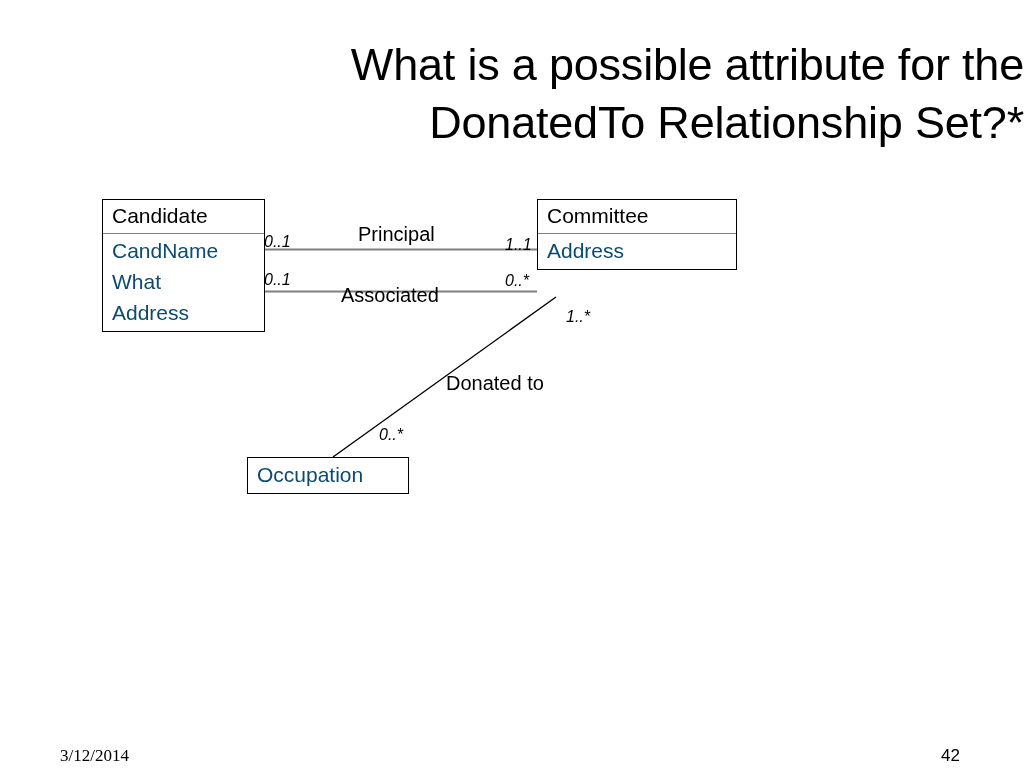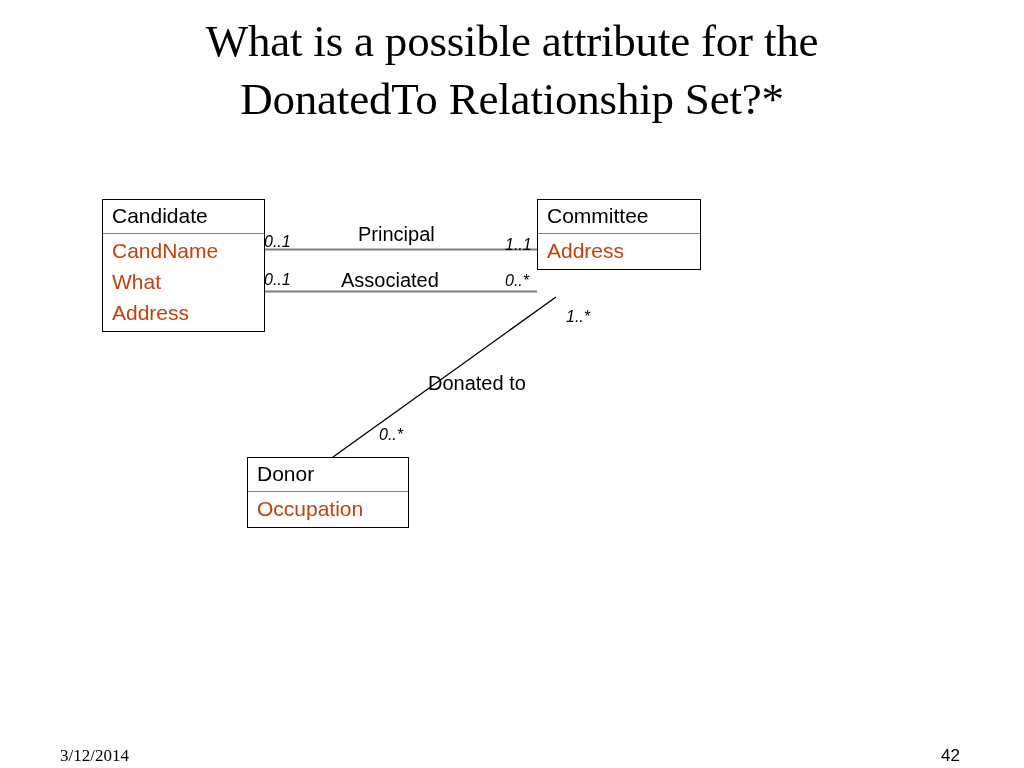--- a/index.html
+++ b/index.html
@@ -13,24 +13,24 @@
     position: relative;
     overflow: hidden;
     font-family: "Liberation Sans", sans-serif;
     color: #000000;
   }
 
   
   #slide-title {
     position: absolute;
     left: 0;
-    top: 12px;
+    top: 36px;
     width: 1024px;
-    text-align: center;
-    font-family: Liberation Serif, serif;
+    text-align: right;
+    font-family: Liberation Sans, sans-serif;
     font-size: 45px;
     line-height: 58px;
     letter-spacing: -0.2px;
     color: #000000;
     white-space: pre-line;
   }
 
   
   #diagram {
     position: absolute;
@@ -65,41 +65,41 @@
     border-bottom: 1.6px solid #7f7f7f;
     white-space: nowrap;
   }
   .entity-attrs {
     padding: 1px 0 3px 9px;
   }
   .entity-attr {
     font-family: "Liberation Sans", sans-serif;
     font-size: 21px;
     line-height: 31px;
-    color: #c2410c;
+    color: #0c4a6e;
     white-space: nowrap;
   }
 
   #box-candidate  { left: 102px; top: 199px;  width: 163px; }
-  #box-committee  { left: 537px; top: 199px;  width: 164px; }
+  #box-committee  { left: 537px; top: 199px;  width: 200px; }
   #box-donor      { left: 247px; top: 457px;  width: 162px; }
 
   
   .edge-label {
     position: absolute;
     font-family: "Liberation Sans", sans-serif;
     color: #000000;
     white-space: nowrap;
   }
   .rel-name { font-size: 20px; }
   .mult     { font-size: 16px; font-style: italic; }
 
   #label-principal   { left: 358px; top: 223px; }
-  #label-associated  { left: 341px; top: 269px; }
-  #label-donated-to  { left: 428px; top: 372px; text-align: right; }
+  #label-associated  { left: 341px; top: 284px; }
+  #label-donated-to  { left: 446px; top: 372px; text-align: right; }
 
   #mult-principal-left   { left: 264px; top: 233px; }
   #mult-principal-right  { left: 505px; top: 236px; }
   #mult-associated-left  { left: 264px; top: 271px; }
   #mult-associated-right { left: 505px; top: 272px; }
   #mult-donated-top      { left: 566px; top: 308px; }
   #mult-donated-bottom   { left: 379px; top: 426px; }
 
   
   .footer-text {
@@ -139,21 +139,20 @@
   </div>
 
   <div class="entity-box" id="box-committee">
     <div class="entity-name">Committee</div>
     <div class="entity-attrs">
       <div class="entity-attr">Address</div>
     </div>
   </div>
 
   <div class="entity-box" id="box-donor">
-    <div class="entity-name">Donor</div>
     <div class="entity-attrs">
       <div class="entity-attr">Occupation</div>
     </div>
   </div>
 
   <div class="edge-label rel-name" id="label-principal">Principal</div>
   <div class="edge-label rel-name" id="label-associated">Associated</div>
   <div class="edge-label rel-name" id="label-donated-to">Donated to</div>
 
   <div class="edge-label mult" id="mult-principal-left">0..1</div>

